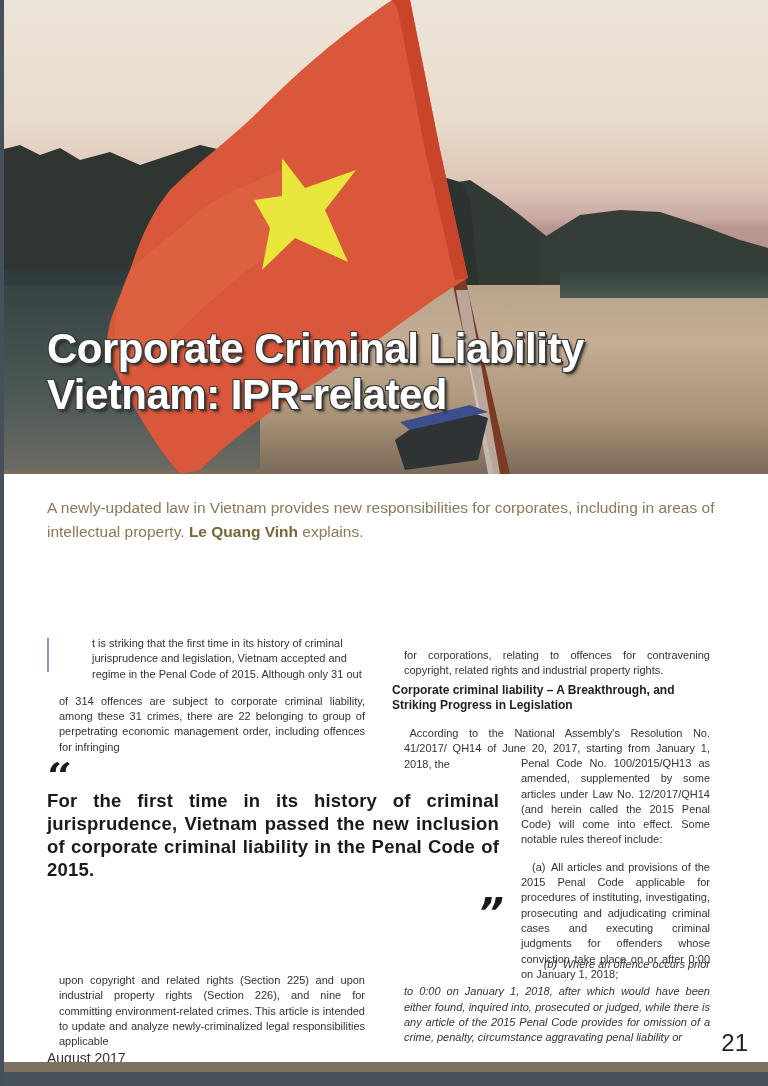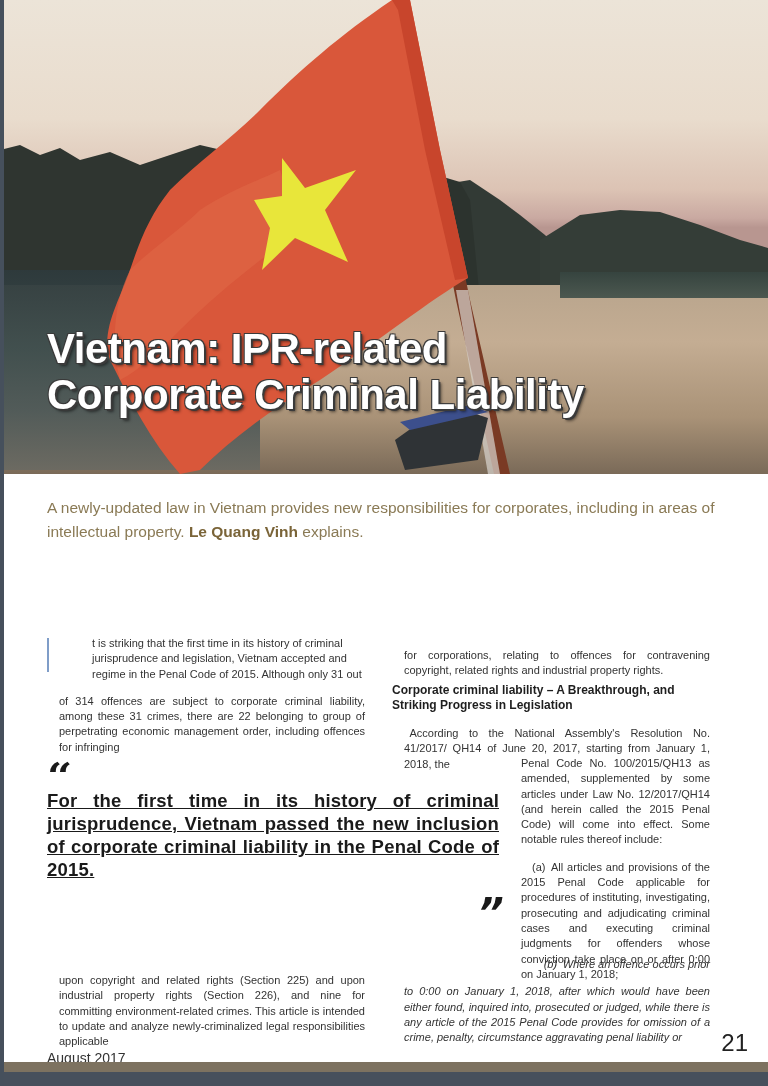--- a/index.html
+++ b/index.html
@@ -43,21 +43,21 @@
     .col-right-h { position: absolute; left: 392px; top: 683px; width: 330px;
       font-size: 12px; line-height: 15px; font-weight: 700; color: #1e1e1e; }
     .col-right-intro { left: 392px; top: 714px; width: 330px; }
     .col-right-narrow { left: 509px; top: 744px; width: 213px; }
     .col-right-bottom { left: 392px; top: 945px; width: 330px; font-style: italic; }
 
     
     .quote-open { position: absolute; left: 47px; top: 754px; font-size: 44px; font-weight: 900; line-height: 44px; color: #1a1a1a; font-family: "DejaVu Serif", serif; transform: scaleY(.8); }
     .quote-close { position: absolute; left: 478px; top: 893px; font-size: 40px; font-weight: 900; line-height: 40px; color: #1a1a1a; font-family: "DejaVu Sans", sans-serif; font-style: italic; }
     .pull-quote { position: absolute; left: 47px; top: 789px; width: 452px;
-      font-weight: 700; font-size: 18.5px; line-height: 23px; color: #1a1a1a; text-align: justify; letter-spacing: .2px; text-decoration: underline; }
+      font-weight: 700; font-size: 18.5px; line-height: 23px; color: #1a1a1a; text-align: justify; letter-spacing: .2px; }
 
     
     .footer-date { position: absolute; left: 47px; top: 1050px; font-size: 14px; color: #333; }
     .footer-page { position: absolute; right: 20px; top: 1031px; font-size: 24px; line-height: 24px; color: #222; text-align: left; font-weight: 400; }
     .footer-pub { position: absolute; right: 22px; top: 1054px; font-size: 10px; color: #333; margin-top: 16px; }
     .footer-band-1 { position: absolute; left: 0; top: 1062px; width: 768px; height: 10px; background: #7d7260; }
     .footer-band-2 { position: absolute; left: 0; top: 1072px; width: 768px; height: 14px; background: #47505c; }
   </style>
 </head>
 <body>
@@ -82,22 +82,22 @@
     <path d="M392,0 L410,0 L440,150 L468,278 C430,300 380,340 320,380 C270,410 230,440 200,470 L180,474 C150,440 130,400 110,360 C100,330 120,300 130,270 C140,240 150,215 170,190 C200,160 230,140 260,110 C300,70 340,35 392,0 Z" fill="#d9573a"></path>
     <path d="M392,0 L410,0 L440,150 L468,278 L455,280 L425,150 L398,10 Z" fill="#c8452c"></path>
     <path d="M130,270 C150,250 180,230 200,210 C230,190 260,180 280,170 L300,230 C260,260 220,290 180,330 C160,350 140,370 120,380 C110,340 115,300 130,270 Z" fill="#e06846" opacity="0.6"></path>
 
     <path d="M282,158 L305,188 L356,170 L325,210 L348,262 L295,238 L262,270 L270,228 L254,200 L282,196 Z" fill="#e8e63a"></path>
 
     <path d="M395,440 L430,415 L470,412 L488,418 L478,460 L405,470 Z" fill="#2f3336"></path>
     <path d="M400,422 L470,405 L488,412 L410,430 Z" fill="#3c4f8c"></path>
   </svg>
   <div class="hero-title">
+    <span>Corporate Criminal Liability</span>
     <span>Vietnam: IPR-related</span>
-    <span>Corporate Criminal Liability</span>
   </div>
 </div>
 
 <p class="standfirst"><span>A newly-updated law in Vietnam provides new responsibilities for corporates, including in areas of intellectual property. </span><span class="author">Le Quang Vinh</span><span> explains.</span></p>
 
 <div class="dropcap-bar"></div>
 <div class="col col-left-top">
   <span class="indent-line">t is striking that the first time in its history of criminal</span>
   <span class="indent-line">jurisprudence and legislation, Vietnam accepted and</span>
   <span class="indent-line">regime in the Penal Code of 2015. Although only 31 out</span>

